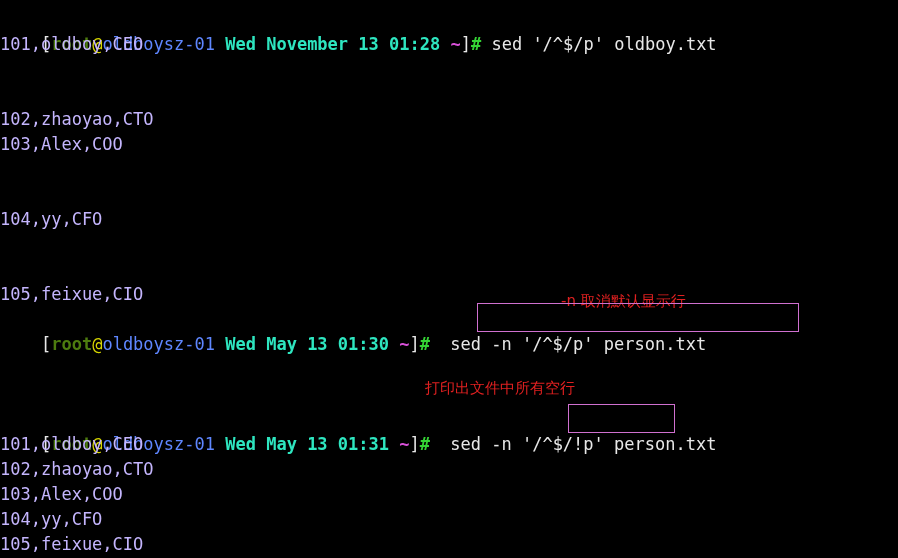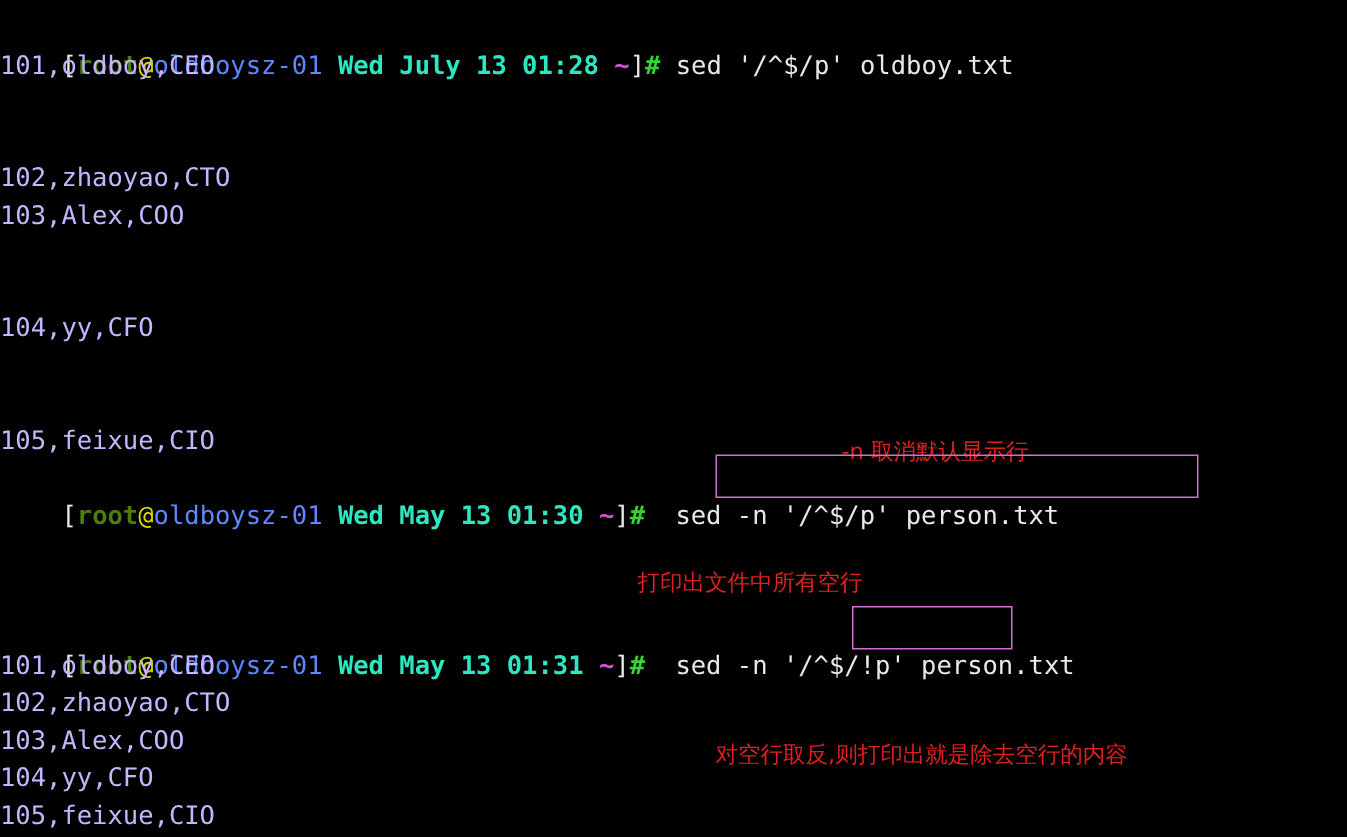--- a/index.html
+++ b/index.html
@@ -83,21 +83,21 @@
 
 <div class="terminal">
 
   <div class="clipwrap">
     <div class="topclip">
       
     </div>
   </div>
 
   <div class="line" style="top:7px;">
-    <span class="brk">[</span><span class="user">root</span><span class="at">@</span><span class="host">oldboysz-01</span><span class="date"> </span><span class="date">Wed July 13 01:28</span><span class="date"> </span><span class="tilde">~</span><span class="brk">]</span><span class="hash">#</span><span class="cmd"> </span><span class="cmd">sed '/^$/p' oldboy.txt</span>
+    <span class="brk">[</span><span class="user">root</span><span class="at">@</span><span class="host">oldboysz-01</span><span class="date"> </span><span class="date">Wed November 13 01:28</span><span class="date"> </span><span class="tilde">~</span><span class="brk">]</span><span class="hash">#</span><span class="cmd"> </span><span class="cmd">sed '/^$/p' oldboy.txt</span>
   </div>
 
   <div class="line out" style="top:32px;">101,oldboy,CEO</div>
   <div class="line out" style="top:57px;"></div>
   <div class="line out" style="top:82px;"></div>
   <div class="line out" style="top:107px;">102,zhaoyao,CTO</div>
   <div class="line out" style="top:132px;">103,Alex,COO</div>
   <div class="line out" style="top:157px;"></div>
   <div class="line out" style="top:182px;"></div>
   <div class="line out" style="top:207px;">104,yy,CFO</div>
@@ -120,15 +120,14 @@
   </div>
 
   <div class="hlbox" style="left:568px; top:404px; width:107px; height:29px;"></div>
 
   <div class="line out" style="top:432px;">101,oldboy,CEO</div>
   <div class="line out" style="top:457px;">102,zhaoyao,CTO</div>
   <div class="line out" style="top:482px;">103,Alex,COO</div>
   <div class="line out" style="top:507px;">104,yy,CFO</div>
   <div class="line out" style="top:532px;">105,feixue,CIO</div>
 
-  <div class="annot" style="left:477px; top:470px;">对空行取反,则打印出就是除去空行的内容</div>
 
 </div>
 
 </body></html>

